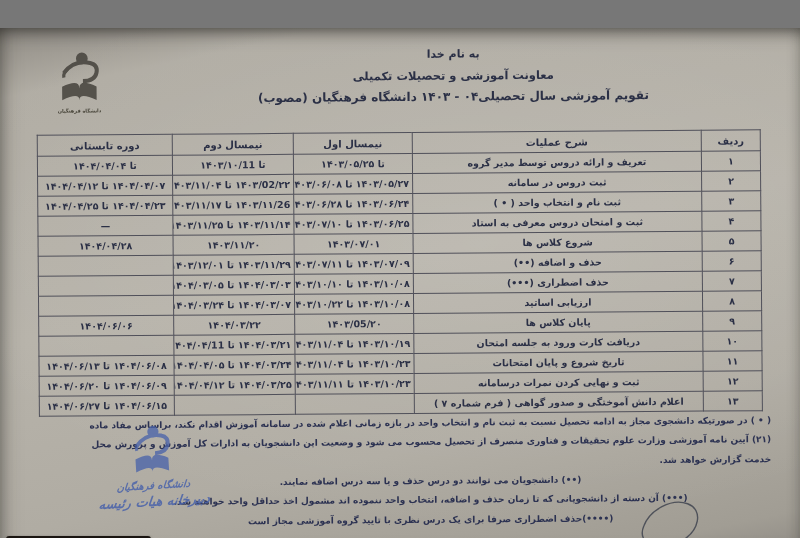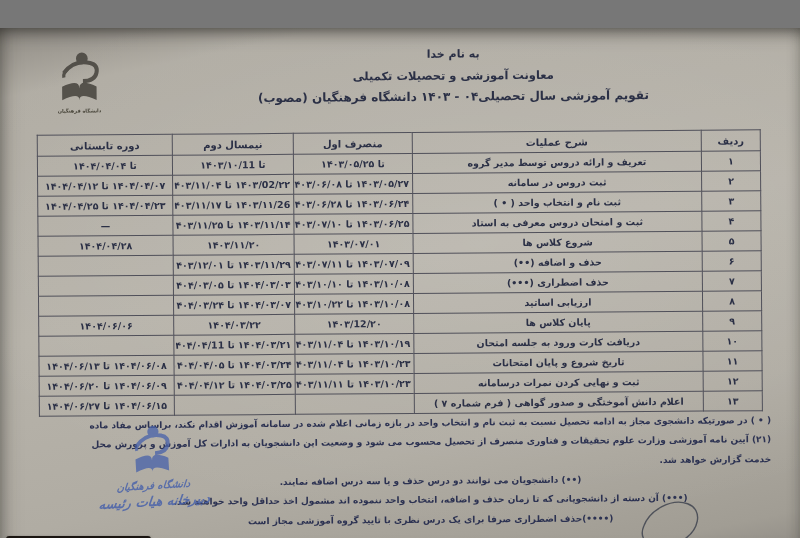--- a/index.html
+++ b/index.html
@@ -36,21 +36,21 @@
   table.cal th,table.cal td{
     border:1px solid #50505a;
     font-size:9.5px;font-weight:bold;color:#2b3046;
     text-align:center;vertical-align:middle;
     height:17px;padding:1px 3px;overflow:hidden;white-space:nowrap;
   }
   table.cal th{height:18px;font-size:10px;}
   table.cal th:nth-child(1),table.cal td:nth-child(1){width:52px;}
   table.cal th:nth-child(2),table.cal td:nth-child(2){width:282px;}
   table.cal th:nth-child(3),table.cal td:nth-child(3){width:112px;}
-  table.cal th:nth-child(4),table.cal td:nth-child(4){width:114px;border-radius:10px;}
+  table.cal th:nth-child(4),table.cal td:nth-child(4){width:114px;}
   table.cal th:nth-child(5),table.cal td:nth-child(5){width:auto;}
 
   
   .footnotes{position:absolute;right:30px;left:88px;top:386px;direction:rtl;
     font-size:9px;font-weight:bold;color:#2c3252;line-height:2.15;}
   .footnotes .fn{text-align:right;}
   .footnotes .fn.centered{text-align:center;}
 
   
   .stamp{position:absolute;left:92px;top:392px;width:118px;text-align:center;
@@ -94,21 +94,21 @@
       <div class="l1">به نام خدا</div>
       <div class="l2">معاونت آموزشی و تحصیلات تکمیلی</div>
       <div class="l3">تقویم آموزشی سال تحصیلی۰۴ - ۱۴۰۳ دانشگاه فرهنگیان (مصوب)</div>
     </div>
 
     <table class="cal">
       <thead>
         <tr>
           <th>ردیف</th>
           <th>شرح عملیات</th>
-          <th>منصرف اول</th>
+          <th>نیمسال اول</th>
           <th>نیمسال دوم</th>
           <th>دوره تابستانی</th>
         </tr>
       </thead>
       <tbody>
           <tr>
             <td>۱</td>
             <td>تعریف و ارائه دروس توسط مدیر گروه</td>
             <td>تا ۱۴۰۳/۰۵/۲۵</td>
             <td>تا ۱۴۰۳/۱۰/11</td>
@@ -159,21 +159,21 @@
           <tr>
             <td>۸</td>
             <td>ارزیابی اساتید</td>
             <td>۱۴۰۳/۱۰/۰۸ تا ۱۴۰۳/۱۰/۲۲</td>
             <td>۱۴۰۴/۰۳/۰۷ تا ۱۴۰۴/۰۳/۲۴</td>
             <td></td>
           </tr>
           <tr>
             <td>۹</td>
             <td>پایان کلاس ها</td>
-            <td>۱۴۰۳/12/۲۰</td>
+            <td>۱۴۰۳/05/۲۰</td>
             <td>۱۴۰۴/۰۳/۲۲</td>
             <td>۱۴۰۴/۰۶/۰۶</td>
           </tr>
           <tr>
             <td>۱۰</td>
             <td>دریافت کارت ورود به جلسه امتحان</td>
             <td>۱۴۰۳/۱۰/۱۹ تا ۱۴۰۳/۱۱/۰۴</td>
             <td>۱۴۰۴/۰۳/۲۱ تا ۱۴۰۴/۰۴/11</td>
             <td></td>
           </tr>

